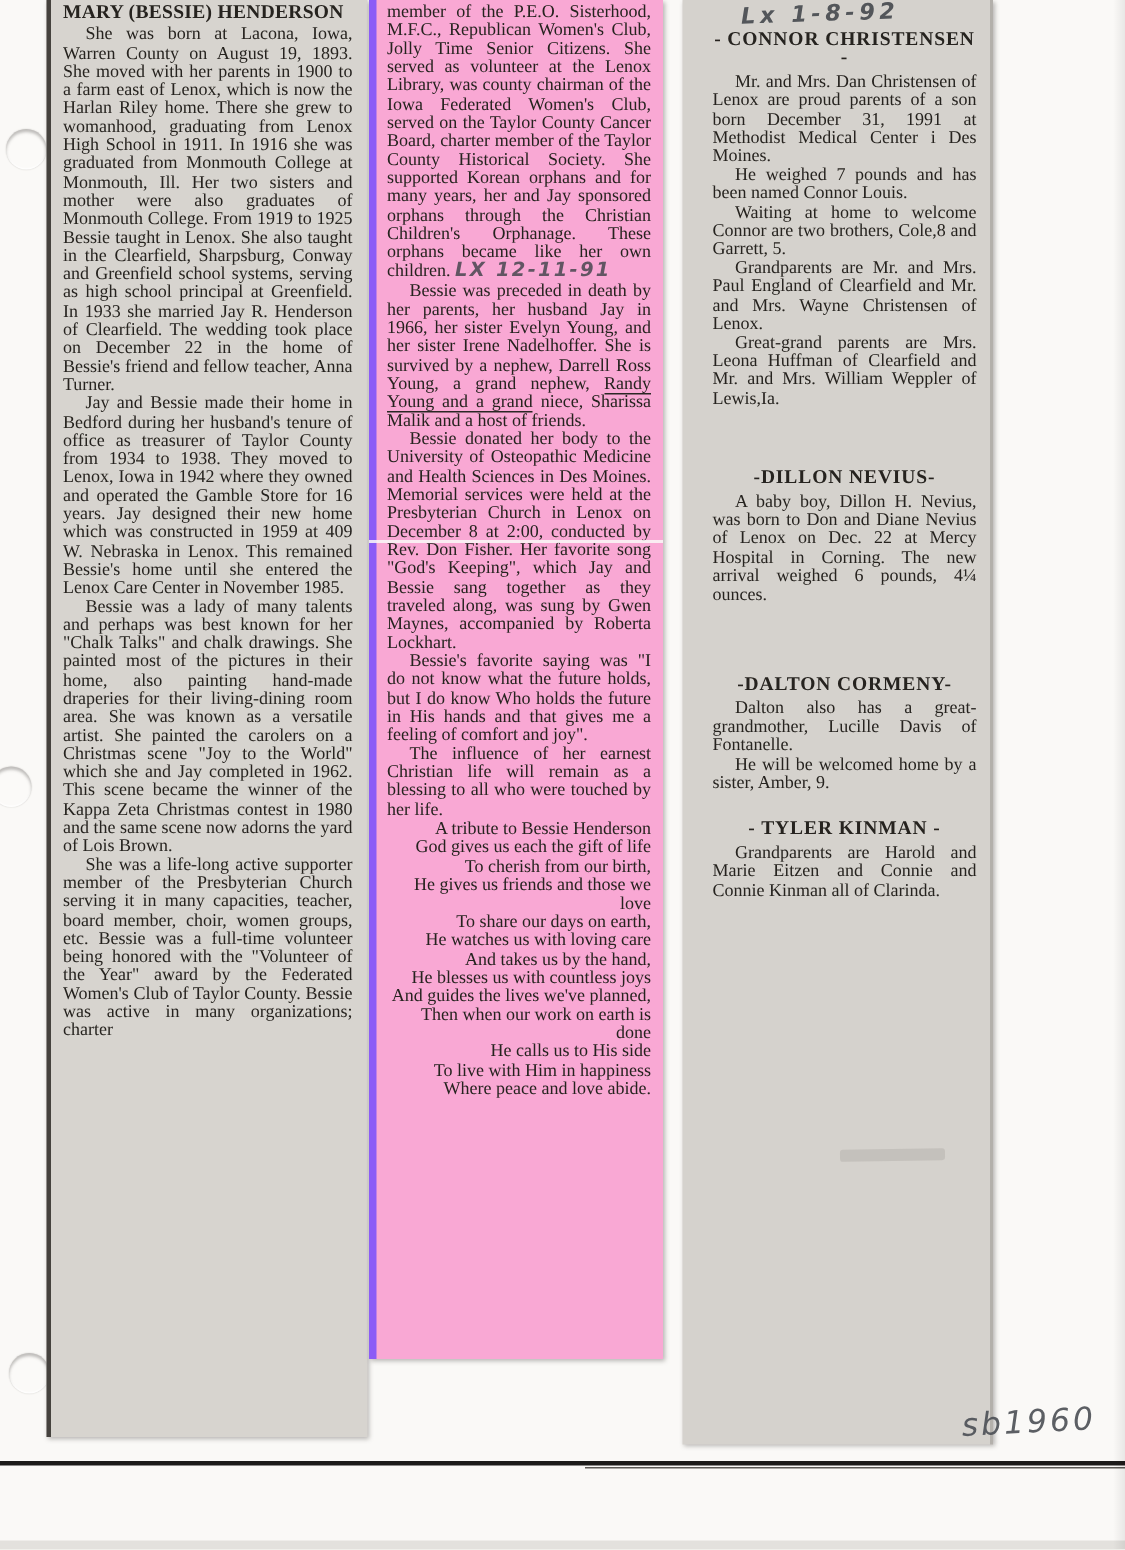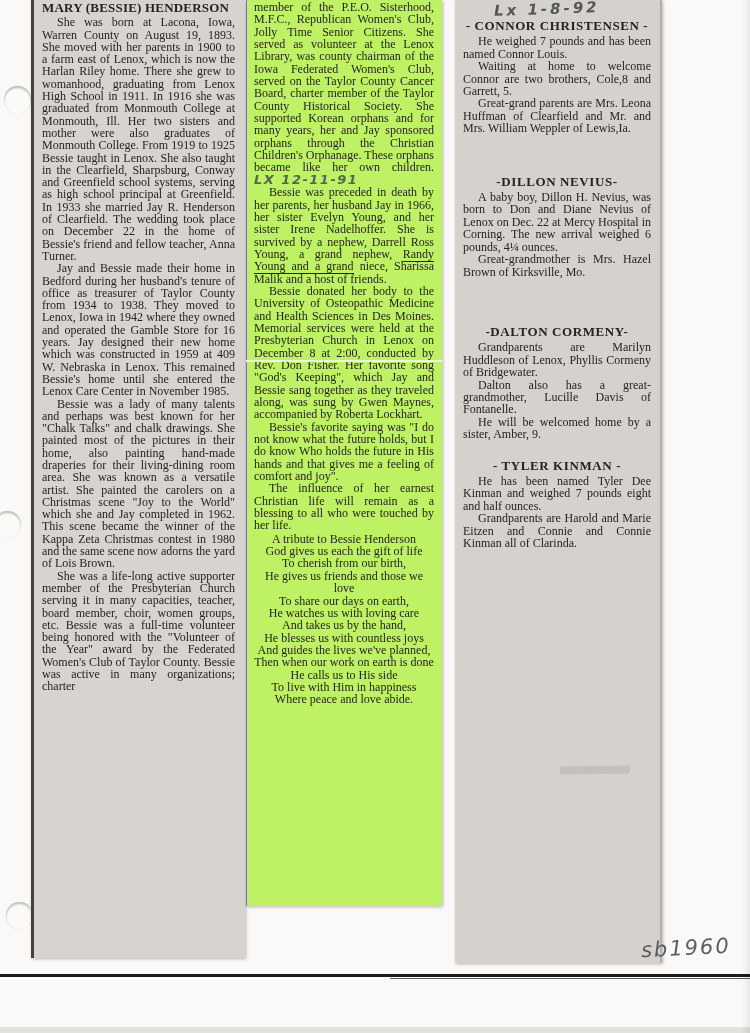--- a/index.html
+++ b/index.html
@@ -5,37 +5,37 @@
   html,body{margin:0;padding:0;background:#e9e7e3;}
   .page{position:relative;width:750px;height:1033px;background:#faf9f7;overflow:hidden;
         font-family:"Liberation Serif",serif;}
   .page::after{content:"";position:absolute;right:0;top:0;width:8px;height:100%;
         background:linear-gradient(to right,rgba(0,0,0,0),rgba(0,0,0,0.07));pointer-events:none;}
   .clipping{position:absolute;box-sizing:border-box;color:#26231f;overflow:hidden;
         text-align:justify;box-shadow:1px 1px 3px rgba(60,58,54,0.35);}
   .clip-left{left:31px;top:0;width:214px;height:958px;background:#d7d4cf;
         border-left:3px solid #45423e;padding:2px 10px 0 8px;
         font-size:12px;line-height:12.3px;}
-  .clip-mid{left:246px;top:0;width:196px;height:906px;background:#bef264;
-        border-left:1px solid #8b5cf6;padding:1px 8px 0 7px;
+  .clip-mid{left:246px;top:0;width:196px;height:906px;background:#f9a8d4;
+        border-left:5px solid #8b5cf6;padding:1px 8px 0 7px;
         font-size:12px;line-height:12.35px;}
   .clip-right{left:455px;top:0;width:207px;height:963px;background:#d5d2cd;
-        border-right:2px solid #b3b0ab;padding:20px 9px 0 8px;
+        border-right:2px solid #b3b0ab;padding:20px 9px 0 20px;
         font-size:12px;line-height:12.4px;}
   .clip-left p,.clip-mid p,.clip-right p{margin:0;text-indent:15px;}
   .news-title{font-weight:bold;font-size:13px;letter-spacing:0.2px;text-indent:0;
         text-align:left;margin:0 0 2px 0;white-space:nowrap;}
   .headline{font-weight:bold;font-size:13px;text-align:center;text-indent:0;
         letter-spacing:0.6px;margin:0 0 3px 0;}
   .article{margin:0;}
   .gap-a2{margin-top:41px;}
   .gap-a3{margin-top:48px;}
   .gap-a4{margin-top:19px;}
   .pgap{margin-top:9px;}
-  .poem{text-align:center;margin-top:1px;}
+  .poem{text-align:right;margin-top:1px;}
   .poem div{margin:0;}
   .underline{border-bottom:1px solid #2a2724;}
   .hand{font-family:"DejaVu Sans",sans-serif;font-style:italic;color:#3d4147;}
   .hand-top{position:absolute;left:494px;top:0px;font-size:15px;letter-spacing:3px;
         transform:rotate(-2deg);font-weight:bold;opacity:0.85;}
   .hand-inline{font-size:13px;letter-spacing:1.5px;font-weight:bold;opacity:0.8;
         white-space:nowrap;}
   .hand-bottom{position:absolute;left:641px;top:936px;font-size:21px;letter-spacing:2px;
         transform:rotate(-3deg);color:#4b4f55;opacity:0.9;}
   .rule{position:absolute;left:0;top:974px;width:750px;height:3px;background:#1c1b1a;}
@@ -95,38 +95,37 @@
       <div>He calls us to His side</div>
       <div>To live with Him in happiness</div>
       <div>Where peace and love abide.</div>
     </div>
   </div>
   <div class="seam"></div>
 
   <div class="clipping clip-right">
     <div class="article">
       <div class="headline">- CONNOR CHRISTENSEN -</div>
+      <p>Mr. and Mrs. Dan Christensen of Lenox are proud parents of a son born December 31, 1991 at Methodist Medical Center i  Des Moines.</p>
       <p>He weighed 7 pounds and has been named Connor Louis.</p>
       <p>Waiting at home to welcome Connor are two brothers, Cole,8 and Garrett, 5.</p>
+      <p>Grandparents are Mr. and Mrs. Paul England of Clearfield and Mr. and Mrs. Wayne Christensen of Lenox.</p>
       <p>Great-grand parents are Mrs. Leona Huffman of Clearfield and Mr. and Mrs. William Weppler of Lewis,Ia.</p>
     </div>
     <div class="article gap-a2">
       <div class="headline">-DILLON NEVIUS-</div>
       <p>A baby boy, Dillon H. Nevius, was born to Don and Diane Nevius of Lenox on Dec. 22 at Mercy Hospital in Corning. The new arrival weighed 6 pounds, 4¼ ounces.</p>
-      <p>Great-grandmother is Mrs. Hazel Brown of Kirksville, Mo.</p>
     </div>
     <div class="article gap-a3">
       <div class="headline">-DALTON CORMENY-</div>
-      <p>Grandparents are Marilyn Huddleson of Lenox, Phyllis Cormeny of Bridgewater.</p>
       <p>Dalton also has a great-grandmother, Lucille Davis of Fontanelle.</p>
       <p>He will be welcomed home by a sister, Amber, 9.</p>
     </div>
     <div class="article gap-a4">
       <div class="headline">- TYLER KINMAN -</div>
-      <p class="pgap">He has been named Tyler Dee Kinman and weighed 7 pounds eight and half ounces.</p>
       <p>Grandparents are Harold and Marie Eitzen and Connie and Connie Kinman all of Clarinda.</p>
     </div>
   </div>
   <div class="smudge"></div>
 
   <div class="hand hand-top">Lx 1-8-92</div>
   <div class="hand hand-bottom">sb1960</div>
 
   <div class="rule"></div>
   <div class="rule-thin"></div>

